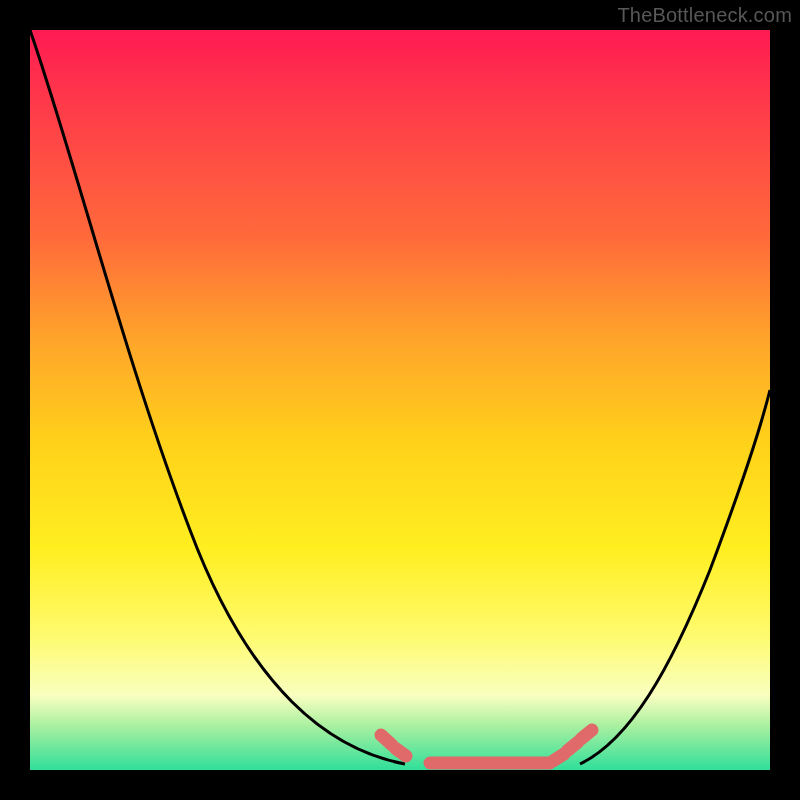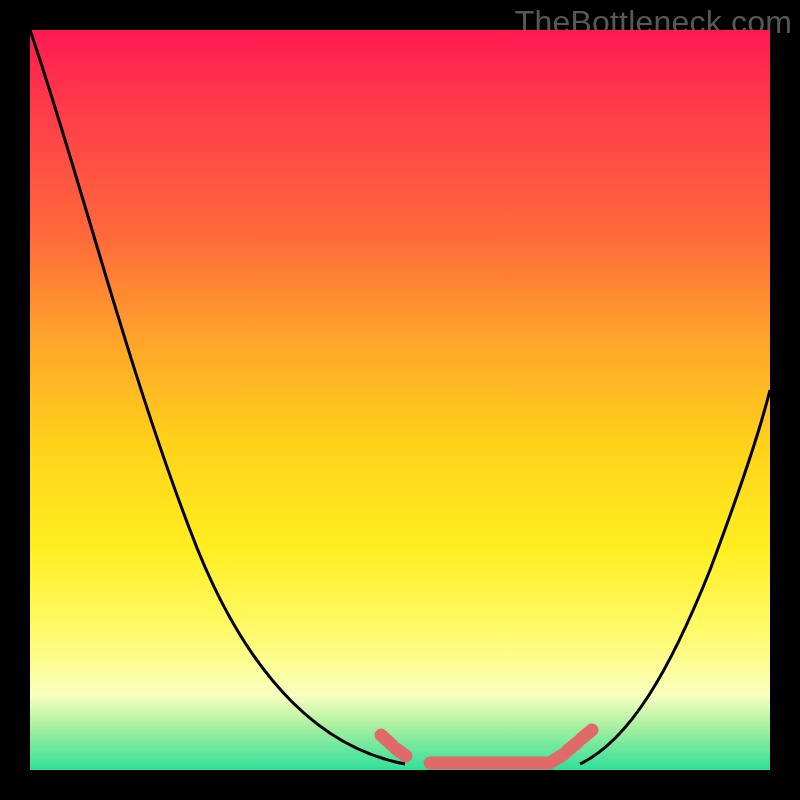--- a/index.html
+++ b/index.html
@@ -38,21 +38,21 @@
       #f8ffc0 90%,
       #aaf0a0 94%,
       #30df9a 100%
     );
   }
   .watermark {
     position: absolute;
     top: 4px;
     right: 8px;
     color: #585858;
-    font-size: 32px;
+    font-size: 20px;
     font-weight: 500;
     letter-spacing: 0.2px;
     user-select: none;
   }
   svg.curve {
     position: absolute;
     left: 0;
     top: 0;
     width: 740px;
     height: 740px;

